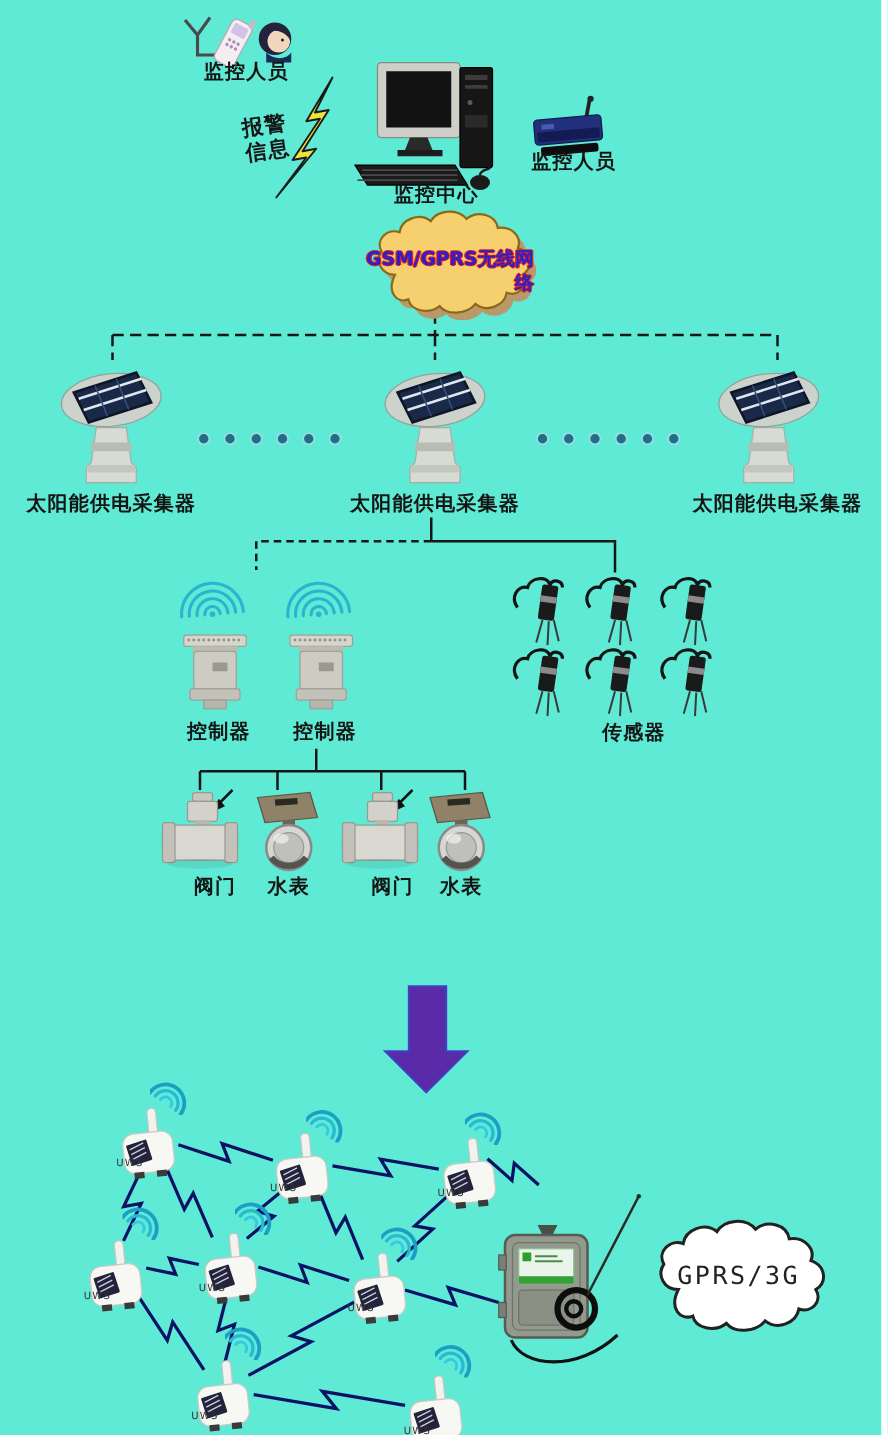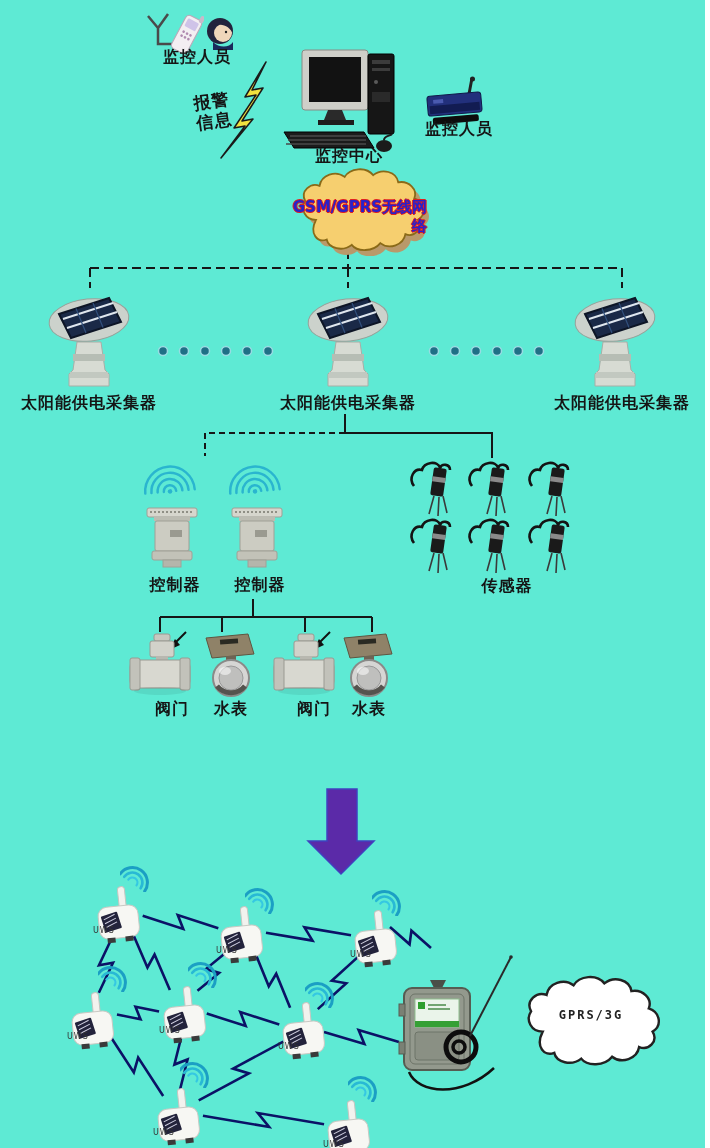--- a/index.html
+++ b/index.html
@@ -7,22 +7,22 @@
          font-family:"DejaVu Sans",sans-serif}
   .abs{position:absolute}
   .lbl{position:absolute;font-weight:bold;color:#151515;font-size:16px;line-height:1.15;
        text-align:center;letter-spacing:1px;white-space:nowrap}
   .lbl.wrap{white-space:normal}
   .alarm{font-size:17px;transform:rotate(-8deg);white-space:normal}
   .gsm-text{position:absolute;font-weight:bold;font-size:15px;text-align:right;letter-spacing:0;
        color:#2a21c8;text-shadow:1px 0 #e02020,-1px 0 #e02020,0 1px #e02020,0 -1px #e02020}
   .slogan{position:absolute;font-weight:bold;font-size:22px;color:#e01111;text-align:center;
        letter-spacing:2px;white-space:nowrap}
-  .gprs-text{position:absolute;font-family:"DejaVu Sans Mono",monospace;font-weight:bold;
-       font-size:12px;letter-spacing:2px;color:#222;text-align:center}
+  .gprs-text{position:absolute;font-family:"DejaVu Sans Mono",monospace;font-weight:normal;
+       font-size:20px;letter-spacing:2px;color:#222;text-align:center}
   .uws{position:absolute;left:-3px;top:40px;font-size:8px;font-weight:normal;color:#333;letter-spacing:1px}
   svg{display:block}
   .dashed{fill:none;stroke:#161616;stroke-width:2;stroke-dasharray:9 5}
   .dashed2{fill:none;stroke:#161616;stroke-width:2;stroke-dasharray:6 4}
   .solidline{fill:none;stroke:#161616;stroke-width:2}
 </style>
 </head>
 <body>
 
 <div class="stage">

